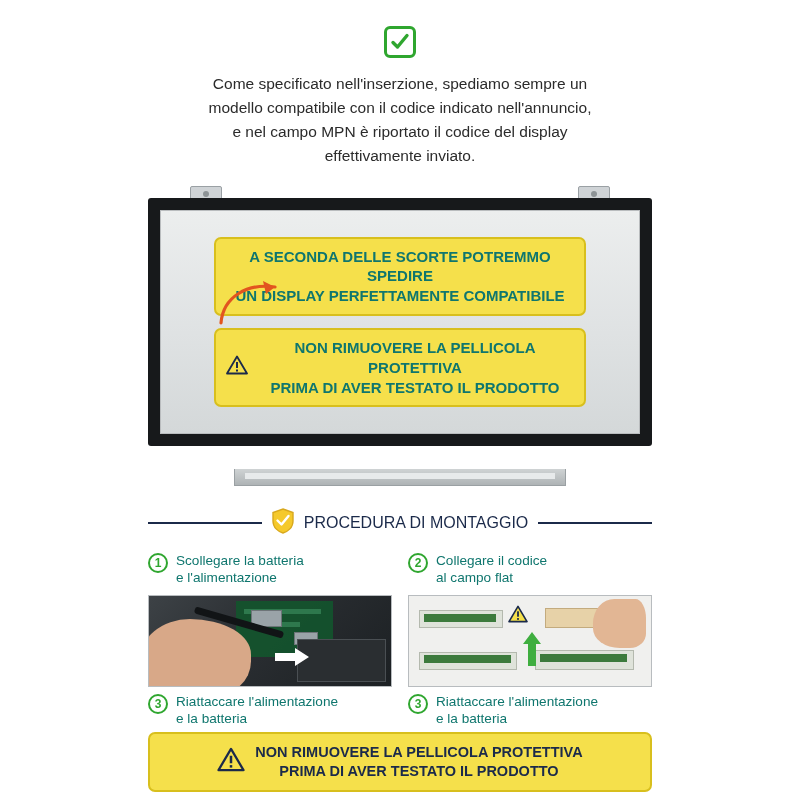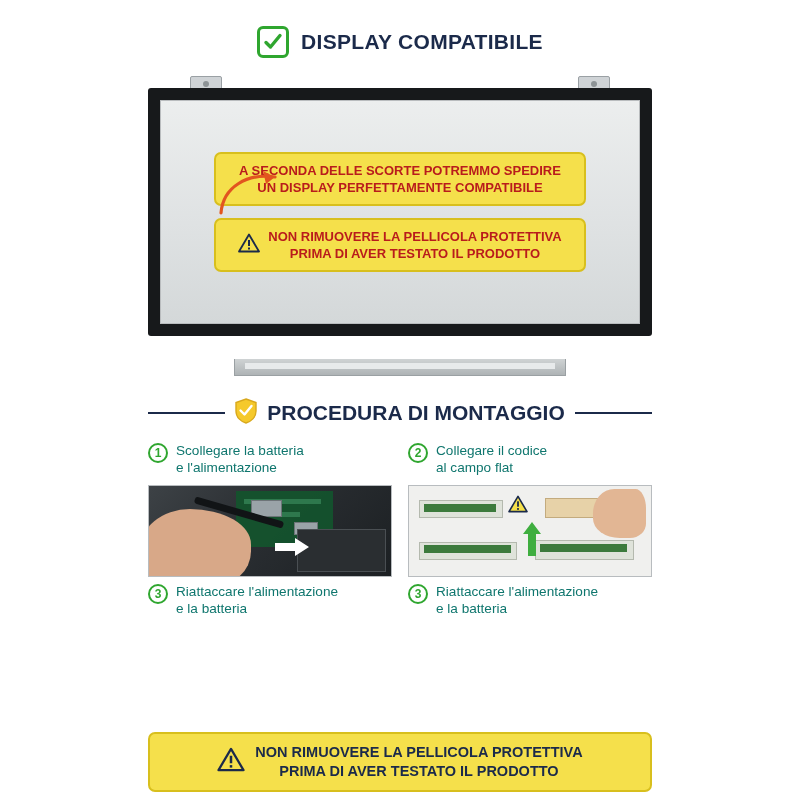--- a/index.html
+++ b/index.html
@@ -135,23 +135,23 @@
   }
 
   .yellow-box {
     width: 78%;
     background: #f5e04b;
     border: 2px solid #d8bf1d;
     border-radius: 7px;
     padding: 8px 10px;
     box-sizing: border-box;
     text-align: center;
-    color: #b91c1c;
+    color: #0f766e;
     font-weight: bold;
-    font-size: 13px;
+    font-size: 15px;
     line-height: 1.32;
   }
   .yellow-box.with-icon {
     display: flex;
     align-items: center;
     gap: 8px;
     justify-content: center;
     text-align: center;
   }
   .warn-tri { flex: 0 0 auto; }
@@ -184,22 +184,22 @@
     gap: 10px;
     margin: 22px 8px 0 8px;
   }
   .rule {
     flex: 1 1 auto;
     height: 2px;
     background: #1b2a4a;
   }
   .shield-icon { flex: 0 0 auto; }
   .section-title {
-    font-size: 21px;
-    font-weight: bold;
+    font-size: 16px;
+    font-weight: normal;
     color: #1b2a4a;
     white-space: nowrap;
   }
 
   
   .steps {
     display: grid;
     grid-template-columns: 1fr 1fr;
     column-gap: 16px;
     row-gap: 6px;
@@ -367,23 +367,28 @@
   <div class="side-band right"></div>
 
   <div class="content">
 
     <div class="header">
       <span class="check-box-icon">
         <svg width="20" height="20" viewBox="0 0 20 20" aria-hidden="true">
           <path d="M3 10.5 L7.5 15 L17 3.5" fill="none" stroke="#2fa62f" stroke-width="3.4" stroke-linecap="round" stroke-linejoin="round"></path>
         </svg>
       </span>
-      <span class="header-title">DISPLAY COMPATIBILE</span>
     </div>
 
+    <div class="intro">
+      <div>Come specificato nell'inserzione, spediamo sempre un</div>
+      <div>modello compatibile con il codice indicato nell'annuncio,</div>
+      <div>e nel campo MPN è riportato il codice del display</div>
+      <div>effettivamente inviato.</div>
+    </div>
 
     <div class="screen-wrap">
       <div class="bracket l"></div>
       <div class="bracket r"></div>
 
       <div class="panel">
         <div class="panel-screen">
 
           <span class="arrow-curve">
             <svg width="70" height="48" viewBox="0 0 70 48" aria-hidden="true">

